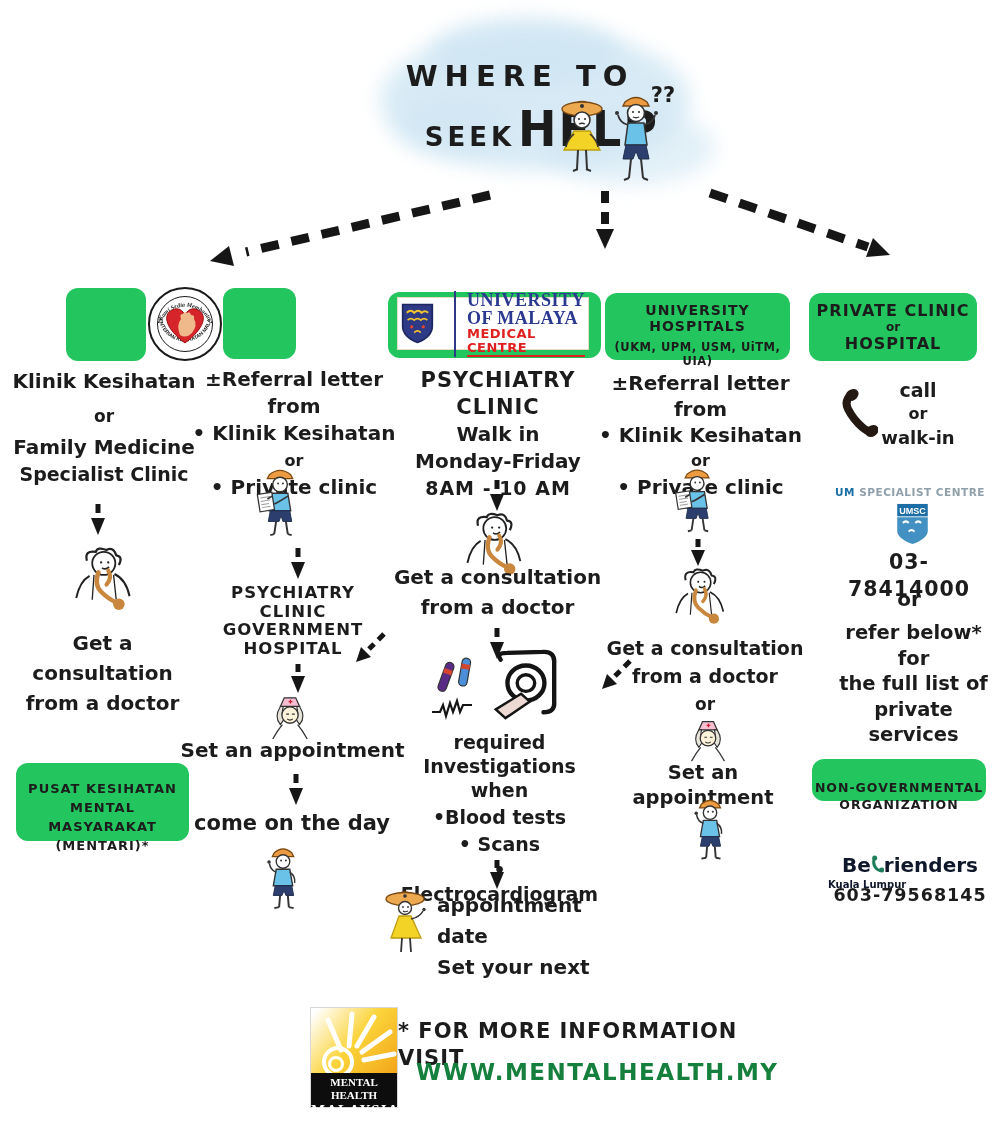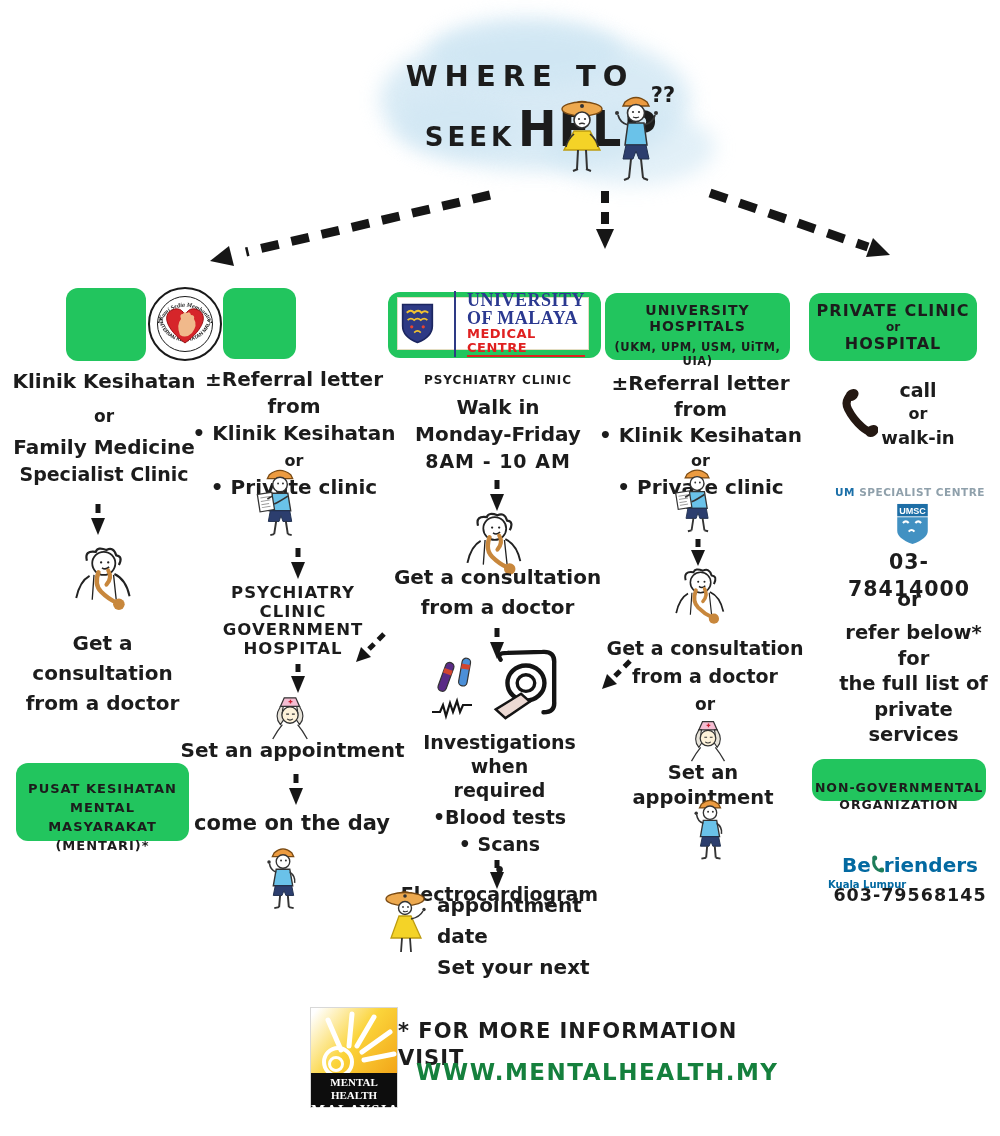--- a/index.html
+++ b/index.html
@@ -188,21 +188,21 @@
         <circle cx="27" cy="29" r="2" fill="#e8452f"></circle>
       <path d="M16 36 q4 -4 8 0" stroke="#f2c230" stroke-width="2" fill="none"></path>
     </svg>
     <div style="border-left:2px solid #2e3a85;margin-left:20px;padding-left:11px;flex:1">
       <div class="serif" style="font-weight:700;color:#2b3990;font-size:18px;line-height:18px;letter-spacing:.5px">UNIVERSITY</div>
       <div class="serif" style="font-weight:700;color:#2b3990;font-size:18px;line-height:18px;letter-spacing:.5px">OF MALAYA</div>
       <div style="font-weight:700;color:#e02020;font-size:13px;line-height:14px;letter-spacing:.5px;border-bottom:2px solid #e02020;display:inline-block">MEDICAL CENTRE</div>
     </div>
   </div>
   <div class="t" style="left:392px;top:367px;width:212px;font-size:20px;line-height:27px">
-    <div class="hand-caps" style="font-size:12px">PSYCHIATRY CLINIC</div>
+    <div class="hand-caps" style="font-size:21px">PSYCHIATRY CLINIC</div>
     <div>Walk in</div>
     <div>Monday-Friday</div>
     <div style="font-size:19px;letter-spacing:1px">8AM - 10 AM</div>
   </div>
   <svg class="abs" style="left:489px;top:478px" width="16" height="34" viewBox="0 0 16 34">
     <line x1="8" y1="2" x2="8" y2="16" stroke="#161616" stroke-width="5" stroke-dasharray="9 7"></line>
     <polygon points="1,16 15,16 8,33" fill="#161616"></polygon>
   </svg>
   <svg class="abs" style="left:453px;top:510px" width="80" height="74" viewBox="0 0 90 84">
     <path d="M28 18 Q25 6 38 8 Q40 2 50 6 Q58 2 61 12 Q69 13 64 23" fill="none" stroke="#222" stroke-width="2.5"></path>
@@ -235,22 +235,22 @@
     </g>
     <path d="M4 58 h8 l3 -7 3 11 4 -13 3 9 4 -11 3 11 3 -7 h9" stroke="#141414" stroke-width="2.2" fill="none"></path>
   </svg>
   <svg class="abs" style="left:487px;top:648px" width="74" height="74" viewBox="0 0 76 76">
     <path d="M14 12 Q9 5 21 5 L57 4 Q70 3 69 16 L69 55 Q70 66 58 66" fill="none" stroke="#141414" stroke-width="4.5" stroke-linecap="round"></path>
     <ellipse cx="40" cy="36" rx="19" ry="18" fill="none" stroke="#141414" stroke-width="4.5"></ellipse>
     <ellipse cx="40" cy="36" rx="9" ry="8.5" fill="none" stroke="#141414" stroke-width="3.5"></ellipse>
     <path d="M9 63 L35 47 L44 55 L19 72 Z" fill="#ecd9d3" stroke="#141414" stroke-width="2.5"></path>
   </svg>
   <div class="t" style="left:392px;top:730px;width:215px;font-size:19px;line-height:24px">
+    <div>required</div>
     <div>Investigations when</div>
-    <div>required</div>
     <div style="margin-top:3px">•Blood tests</div>
     <div style="margin-top:3px">• Scans</div>
     <div style="margin-top:2px">• Electrocardiogram</div>
   </div>
   <svg class="abs" style="left:489px;top:858px" width="16" height="32" viewBox="0 0 16 32">
     <line x1="8" y1="2" x2="8" y2="14" stroke="#161616" stroke-width="5" stroke-dasharray="8 6"></line>
     <polygon points="1,14 15,14 8,31" fill="#161616"></polygon>
   </svg>
   <svg class="abs" style="left:383px;top:886px" width="50" height="70" viewBox="0 0 50 70">
     <path d="M11 11 Q22 1 33 11 Z" fill="#eda94f" stroke="#7a4a12" stroke-width="1.2"></path>
@@ -378,21 +378,21 @@
     <div>refer below* for</div>
     <div>the full list of</div>
     <div>private services</div>
   </div>
   <div class="yb" style="left:812px;top:759px;width:174px;height:42px;padding-top:20px">
     <div class="hand-caps" style="font-weight:700;font-size:12.5px;text-align:center;line-height:17px">
       <div>NON-GOVERNMENTAL</div>
       <div>ORGANIZATION</div>
     </div>
   </div>
-  <div class="abs" style="left:828px;top:854px;width:164px;text-align:center;color:#0369a1;font-weight:700;font-size:20px;line-height:22px">
+  <div class="abs" style="left:828px;top:854px;width:164px;text-align:center;color:#0f172a;font-weight:700;font-size:20px;line-height:22px">
     <span>Be</span><svg style="display:inline-block;vertical-align:-3px" width="13" height="21" viewBox="0 0 14 21">
         <path d="M4 3 Q1 10 6 15 Q9 18 12 16" stroke="#1e7d5a" stroke-width="3.2" fill="none" stroke-linecap="round"></path>
         <circle cx="4" cy="3.5" r="2.7" fill="#1e7d5a"></circle>
         <circle cx="11.5" cy="16.5" r="2.7" fill="#1e7d5a"></circle>
       </svg><span>rienders</span>
     <div style="font-size:10px;text-align:left;padding-right:22px;margin-top:-2px">Kuala Lumpur</div>
   </div>
   <div class="t hand-caps" style="left:828px;top:884px;width:164px;font-size:17.5px">603-79568145</div>
 
   <div class="abs" style="left:310px;top:1007px;width:88px;height:101px;background:linear-gradient(130deg,#ffffff 4%,#fbd43a 42%,#f0970e 96%);border:1px solid #d8d8d8">

